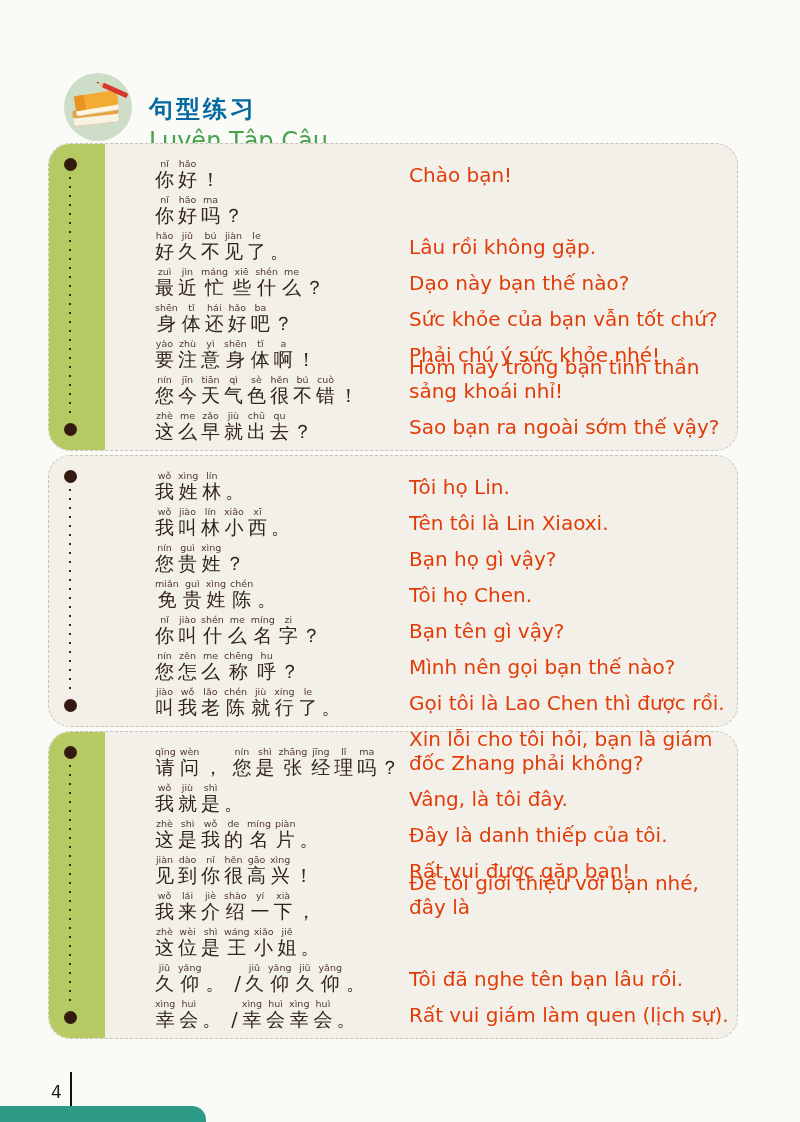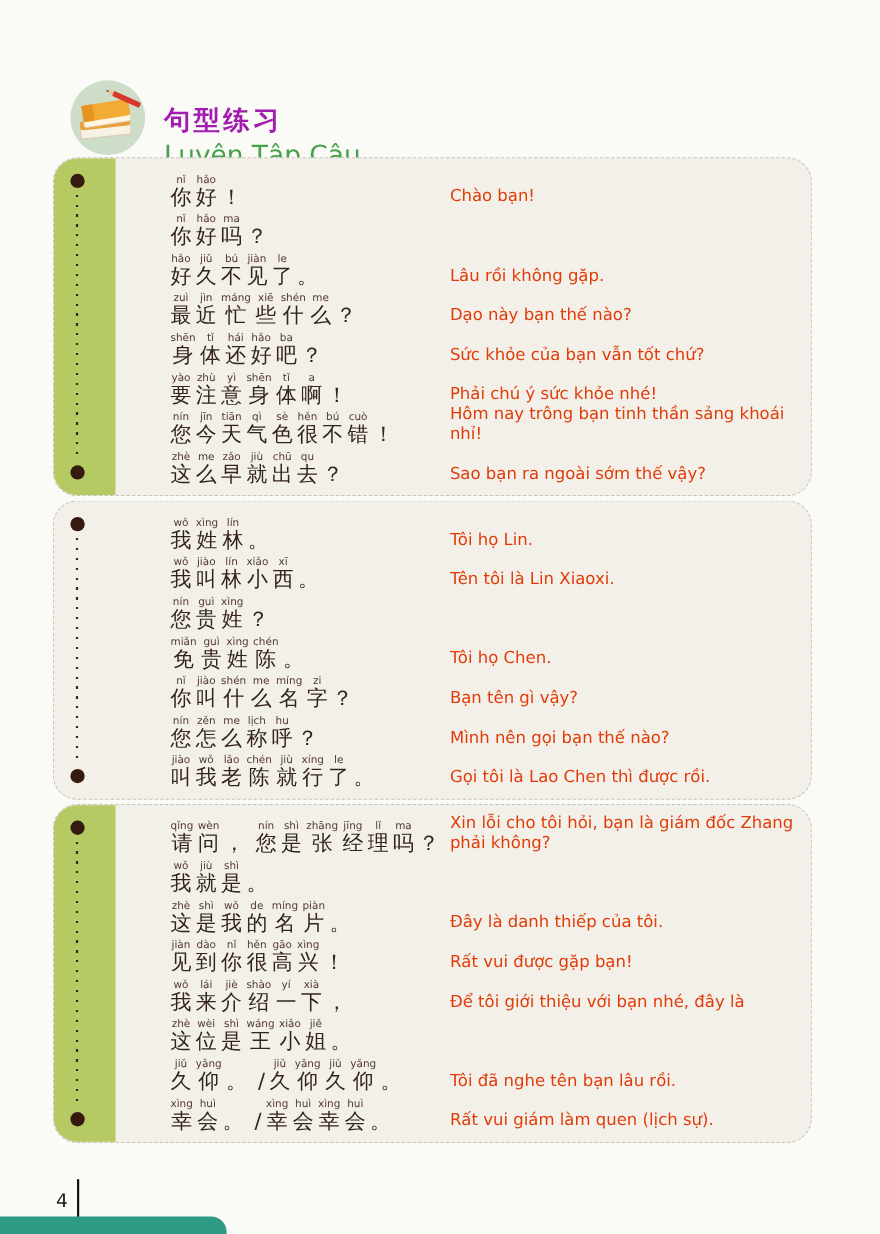--- a/index.html
+++ b/index.html
@@ -2,42 +2,42 @@
 <html><head>
 <meta charset="utf-8">
 <style>
   html,body{margin:0;padding:0;}
   body{font-family:"DejaVu Sans","Liberation Sans",sans-serif;}
   .page{position:relative;width:800px;height:1122px;background:#fafaf7;overflow:hidden;}
 
   
   .header{position:absolute;left:62px;top:60px;display:flex;align-items:center;gap:15px;}
   .icon-circle{width:72px;height:72px;flex:0 0 auto;}
-  .title-zh{font-size:24px;font-weight:bold;color:#a21caf;letter-spacing:3px;line-height:1.15;margin-top:36px;}
+  .title-zh{font-size:24px;font-weight:bold;color:#0369a1;letter-spacing:3px;line-height:1.15;margin-top:36px;}
   .title-vi{font-size:24px;color:#46a14b;margin-top:3px;}
 
   
   .sections{position:absolute;left:48px;top:143px;width:690px;}
   .panel{position:relative;border:1px dashed #c9c3b6;border-radius:22px;background:#f3f0e9;margin-bottom:4px;padding:10px 0 8px 0;box-sizing:border-box;}
   .strip{position:absolute;left:0;top:0;bottom:0;width:56px;border-radius:21px 0 0 21px;}
   .panel.green .strip{background:#b6ca64;}
   .panel.plain .strip{background:transparent;}
   .bigdot{position:absolute;left:15px;width:13px;height:13px;border-radius:50%;background:#351a10;}
   .dot-top{top:14px;}
   .dot-bottom{bottom:14px;}
   .dotline{position:absolute;left:20px;top:33px;bottom:33px;width:2px;
     background:repeating-linear-gradient(to bottom,#3a241c 0 2px,transparent 2px 9px);}
 
   
   .row{display:flex;align-items:flex-end;height:36px;padding-left:104px;}
   .cn-col{width:256px;display:flex;align-items:flex-end;flex:0 0 auto;}
   .cb{display:flex;flex-direction:column;align-items:center;padding:0 2px;}
   .py{font-size:9.5px;color:#53392e;line-height:1;margin-bottom:1px;white-space:pre;min-height:9px;}
   .cn{font-size:19px;color:#33231d;line-height:1.1;white-space:pre;}
-  .vi{flex:1;font-size:15px;color:#e13c08;padding-bottom:3px;line-height:1.2;}
+  .vi{flex:1;font-size:20px;color:#e13c08;padding-bottom:3px;line-height:1.2;}
 
   
   .pagenum{position:absolute;left:51px;top:1082px;font-size:17px;color:#1c1c1c;}
   .vline{position:absolute;left:70px;top:1072px;width:2px;height:50px;background:#121212;}
   .tab{position:absolute;left:-28px;top:1106px;width:234px;height:34px;border-radius:14px;
     background:linear-gradient(to bottom,#2c9a84,#2e9c86);}
 </style>
 </head>
 <body>
 
@@ -378,20 +378,21 @@
             </span>
             <span class="cb">
               <span class="py">xìng</span>
               <span class="cn">姓</span>
             </span>
             <span class="cb">
               <span class="py"></span>
               <span class="cn">？</span>
             </span>
           </div>
+          <div class="vi">Bạn họ gì vậy?</div>
         </div>
         <div class="row">
           <div class="cn-col">
             <span class="cb">
               <span class="py">miǎn</span>
               <span class="cn">免</span>
             </span>
             <span class="cb">
               <span class="py">guì</span>
               <span class="cn">贵</span>
@@ -452,21 +453,21 @@
             </span>
             <span class="cb">
               <span class="py">zěn</span>
               <span class="cn">怎</span>
             </span>
             <span class="cb">
               <span class="py">me</span>
               <span class="cn">么</span>
             </span>
             <span class="cb">
-              <span class="py">lịch</span>
+              <span class="py">chēng</span>
               <span class="cn">称</span>
             </span>
             <span class="cb">
               <span class="py">hu</span>
               <span class="cn">呼</span>
             </span>
             <span class="cb">
               <span class="py"></span>
               <span class="cn">？</span>
             </span>
@@ -573,20 +574,21 @@
             </span>
             <span class="cb">
               <span class="py">shì</span>
               <span class="cn">是</span>
             </span>
             <span class="cb">
               <span class="py"></span>
               <span class="cn">。</span>
             </span>
           </div>
+          <div class="vi">Vâng, là tôi đây.</div>
         </div>
         <div class="row">
           <div class="cn-col">
             <span class="cb">
               <span class="py">zhè</span>
               <span class="cn">这</span>
             </span>
             <span class="cb">
               <span class="py">shì</span>
               <span class="cn">是</span>

